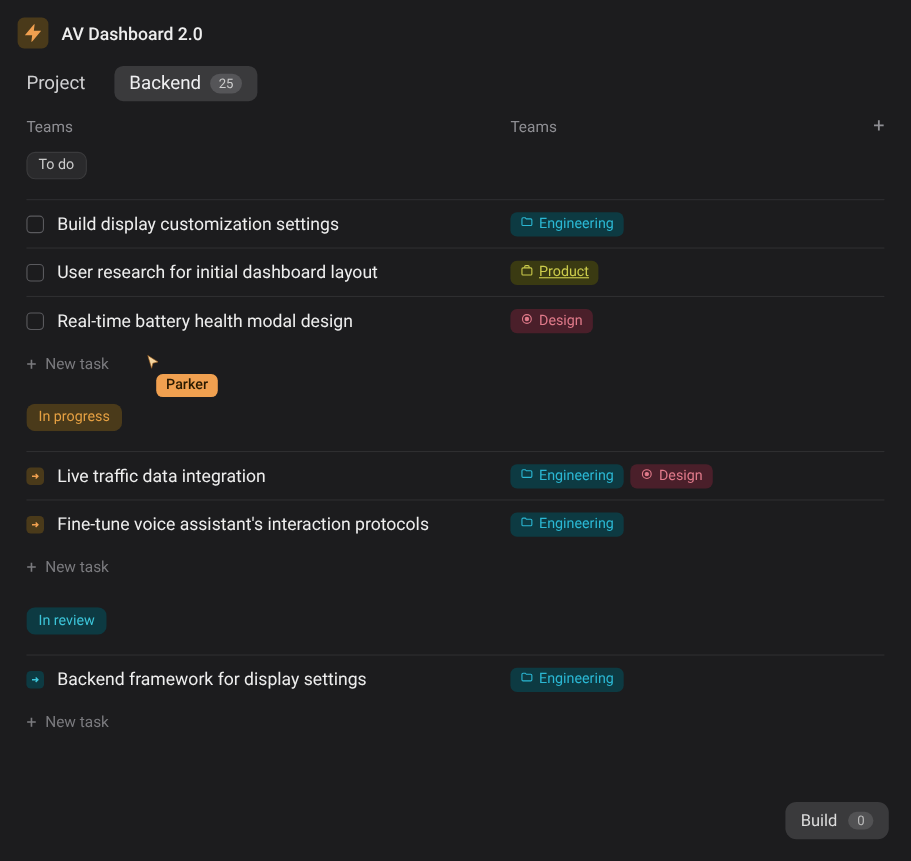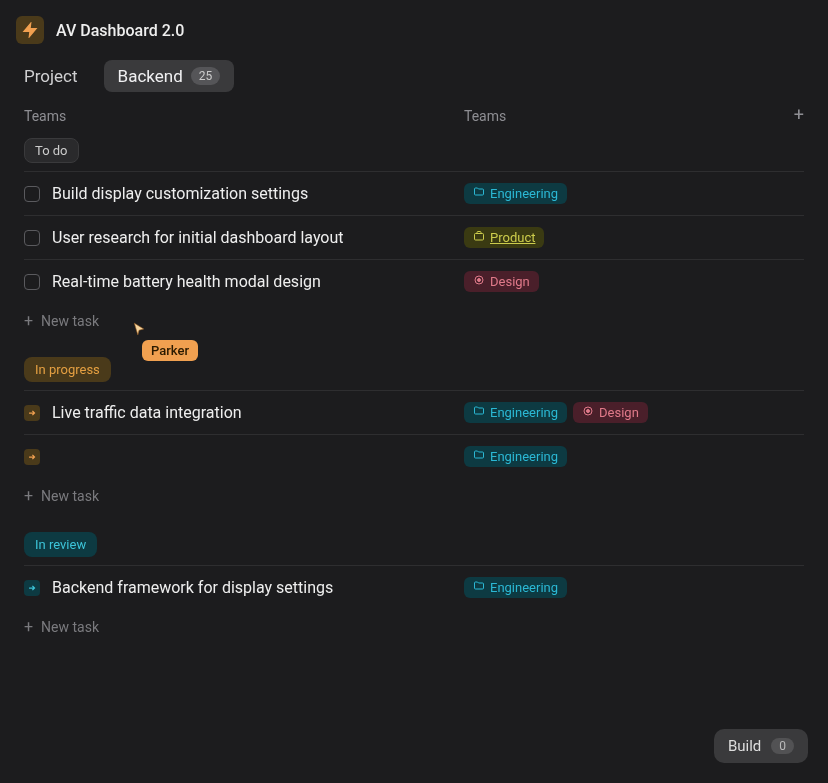--- a/index.html
+++ b/index.html
@@ -78,21 +78,21 @@
     line-height: 14px;
   }
   .section {
     padding: 0 24px;
   }
   .section-pill {
     display: inline-block;
     padding: 4px 10px;
     border-radius: 8px;
     font-size: 13px;
-    margin: 14px 0 8px 0;
+    margin: 14px 0 18px 0;
     border: 1px solid transparent;
   }
   .pill-todo {
     background: #2a2a2c;
     border-color: #3a3a3c;
     color: #ccc;
   }
   .pill-inprogress {
     background: #4a3a1a;
     color: #e5a042;
@@ -319,20 +319,21 @@
             <span>Design</span>
           </div>
         </div>
       </div><div class="task-row">
         <div class="task-left">
           <div class="status-badge orange">
             <svg viewBox="0 0 24 24" fill="none" stroke="#f0a050" stroke-width="3">
               <path d="M5 12h12M13 7l5 5-5 5"></path>
             </svg>
           </div>
+          <div class="task-title">Fine-tune voice assistant's interaction protocols</div>
         </div>
         <div class="task-teams">
           <div class="team-tag team-engineering">
             <span><svg viewBox="0 0 24 24" fill="none" stroke="#2bb8d4" stroke-width="2">
                 <path d="M3 6a2 2 0 0 1 2-2h4l2 2h8a2 2 0 0 1 2 2v8a2 2 0 0 1-2 2H5a2 2 0 0 1-2-2V6z"></path>
               </svg></span>
             <span>Engineering</span>
           </div>
         </div>
       </div><div class="new-task">

